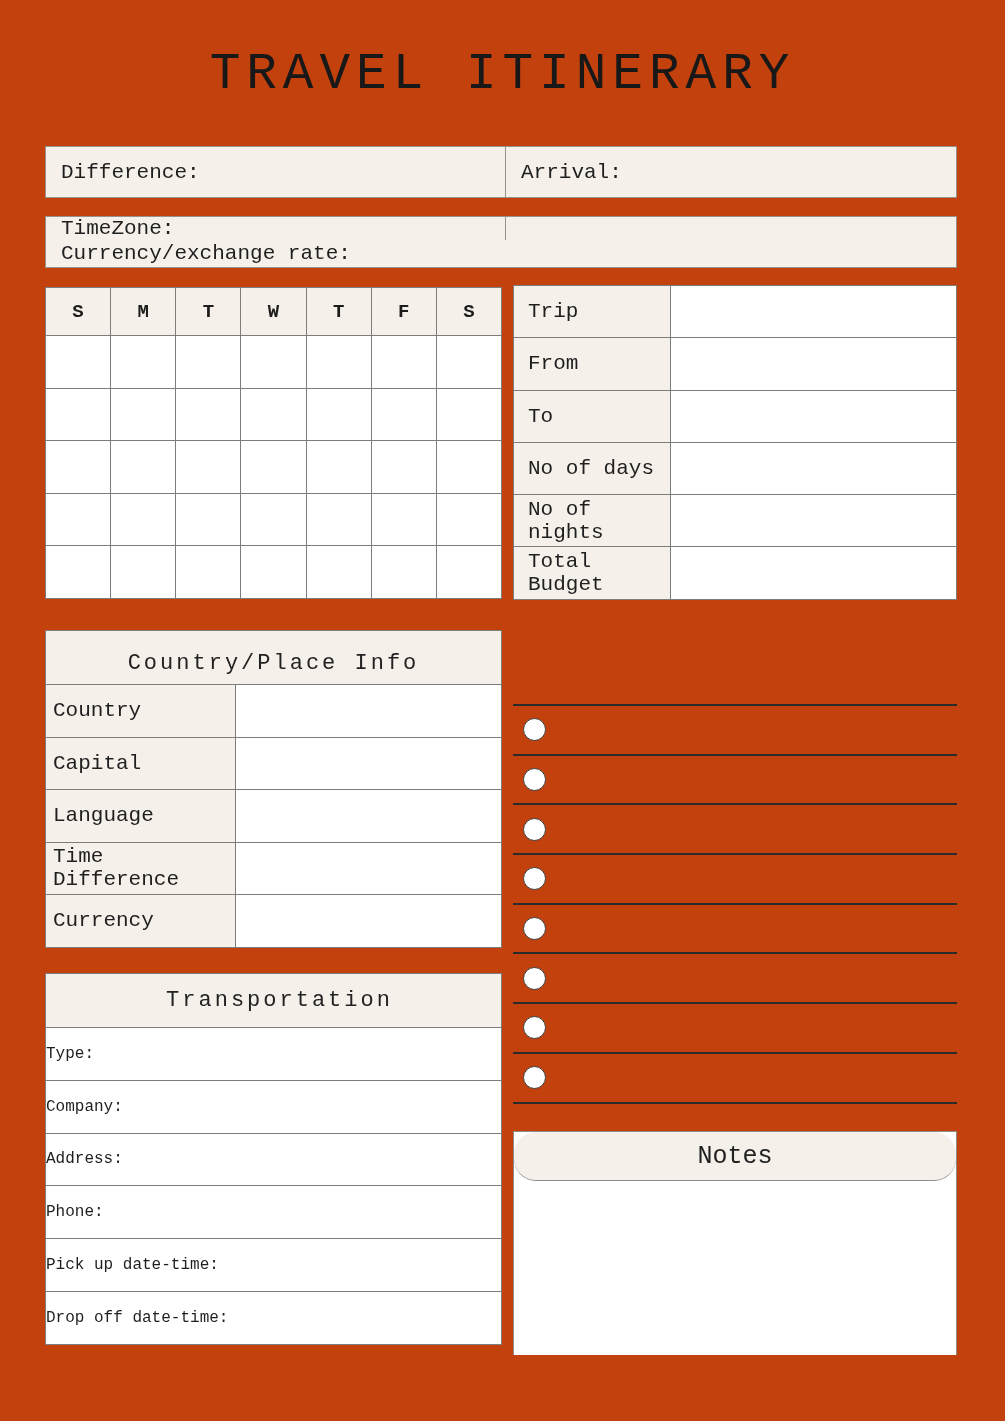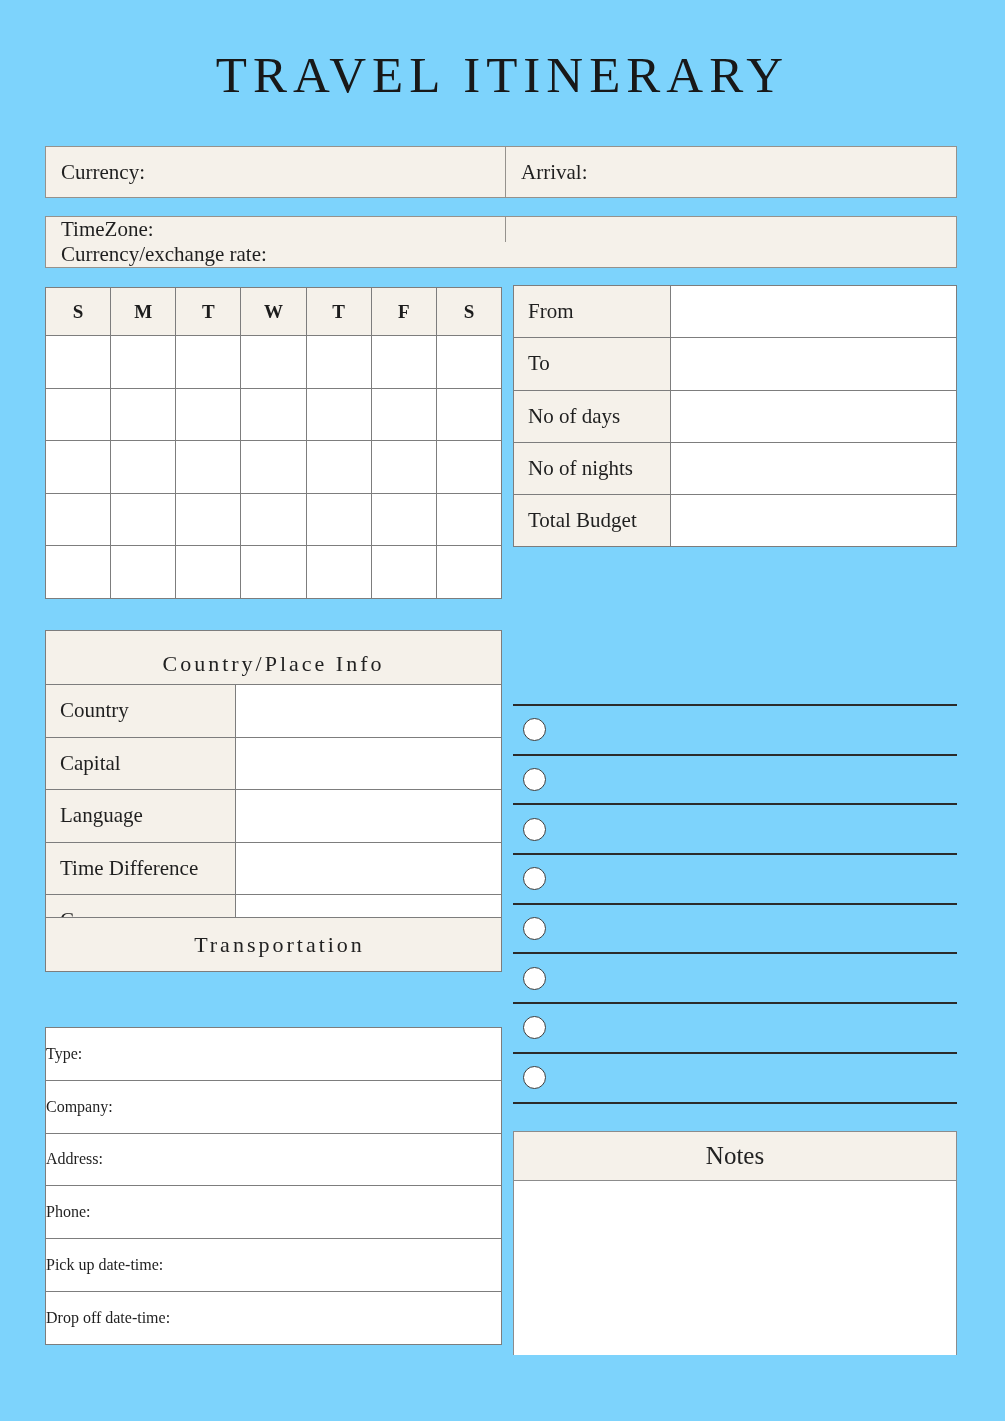--- a/index.html
+++ b/index.html
@@ -1,21 +1,21 @@
 <!DOCTYPE html>
 <html><head>
 <meta charset="utf-8">
 <style>
   html, body { margin: 0; padding: 0; background: #ffffff; }
   .page {
     position: relative;
     width: 1005px;
     height: 1421px;
-    background: #7dd3fc;
-    font-family: Liberation Serif, serif;
+    background: #c2410c;
+    font-family: Liberation Mono, monospace;
     color: #1f1f1f;
     overflow: hidden;
   }
 
   
   .title {
     position: absolute;
     top: 46px; left: 0;
     width: 100%;
     margin: 0;
@@ -100,35 +100,35 @@
     border: 1.5px solid #7d7d7d;
     font-size: 22px;
     letter-spacing: 3px;
   }
   .attractions-header {
     top: 630px; left: 513px; width: 444px; height: 59px;
     font-size: 25px;
     letter-spacing: 1px;
   }
   .transport-header {
-    top: 917px; left: 45px; width: 457px; height: 55px;
+    top: 973px; left: 45px; width: 457px; height: 55px;
     border: 1.5px solid #7d7d7d;
     font-size: 22px;
     letter-spacing: 3px;
     padding-left: 12px;
   }
 
   
   .countrytable { top: 684px; left: 45px; width: 457px; }
   .countrytable td { height: 52.5px; }
   .countrytable td.lbl {
     width: 190px;
     background: #f5f1ea;
     font-size: 21px;
-    padding-left: 14px;
+    padding-left: 7px;
   }
   .countrytable td.val { background: #ffffff; }
 
   
   .transporttable { top: 1027px; left: 45px; width: 457px; }
   .transporttable td {
     height: 52.8px;
     background: #ffffff;
     font-size: 16px;
     padding-left: 15px;
@@ -166,33 +166,34 @@
   }
   .notes-header {
     height: 48px;
     background: #f5f1ea;
     border-bottom: 1.5px solid #8c8c8c;
     display: flex;
     align-items: center;
     justify-content: center;
     font-size: 25px;
     color: #222222;
+    border-radius: 22px;
   }
   .notes-body { height: 174px; background: #ffffff; }
 </style>
 </head>
 <body>
 
 <div class="page">
 
   <h1 class="title">TRAVEL ITINERARY</h1>
 
   <div class="fieldrow row-departure">
     <div class="fcell first">
-      <span>Currency:</span>
+      <span>Difference:</span>
     </div>
     <div class="fcell second">
       <span>Arrival:</span>
     </div>
   </div>
 
   <div class="fieldrow row-timezone">
     <div class="fcell first">
       <span>TimeZone:</span>
     </div>
@@ -258,20 +259,24 @@
           <td></td>
           <td></td>
           <td></td>
       </tr>
     </tbody>
   </table>
 
   <table class="grid triptable">
     <tbody>
       <tr>
+        <td class="lbl">Trip</td>
+        <td class="val"></td>
+      </tr>
+      <tr>
         <td class="lbl">From</td>
         <td class="val"></td>
       </tr>
       <tr>
         <td class="lbl">To</td>
         <td class="val"></td>
       </tr>
       <tr>
         <td class="lbl">No of days</td>
         <td class="val"></td>

